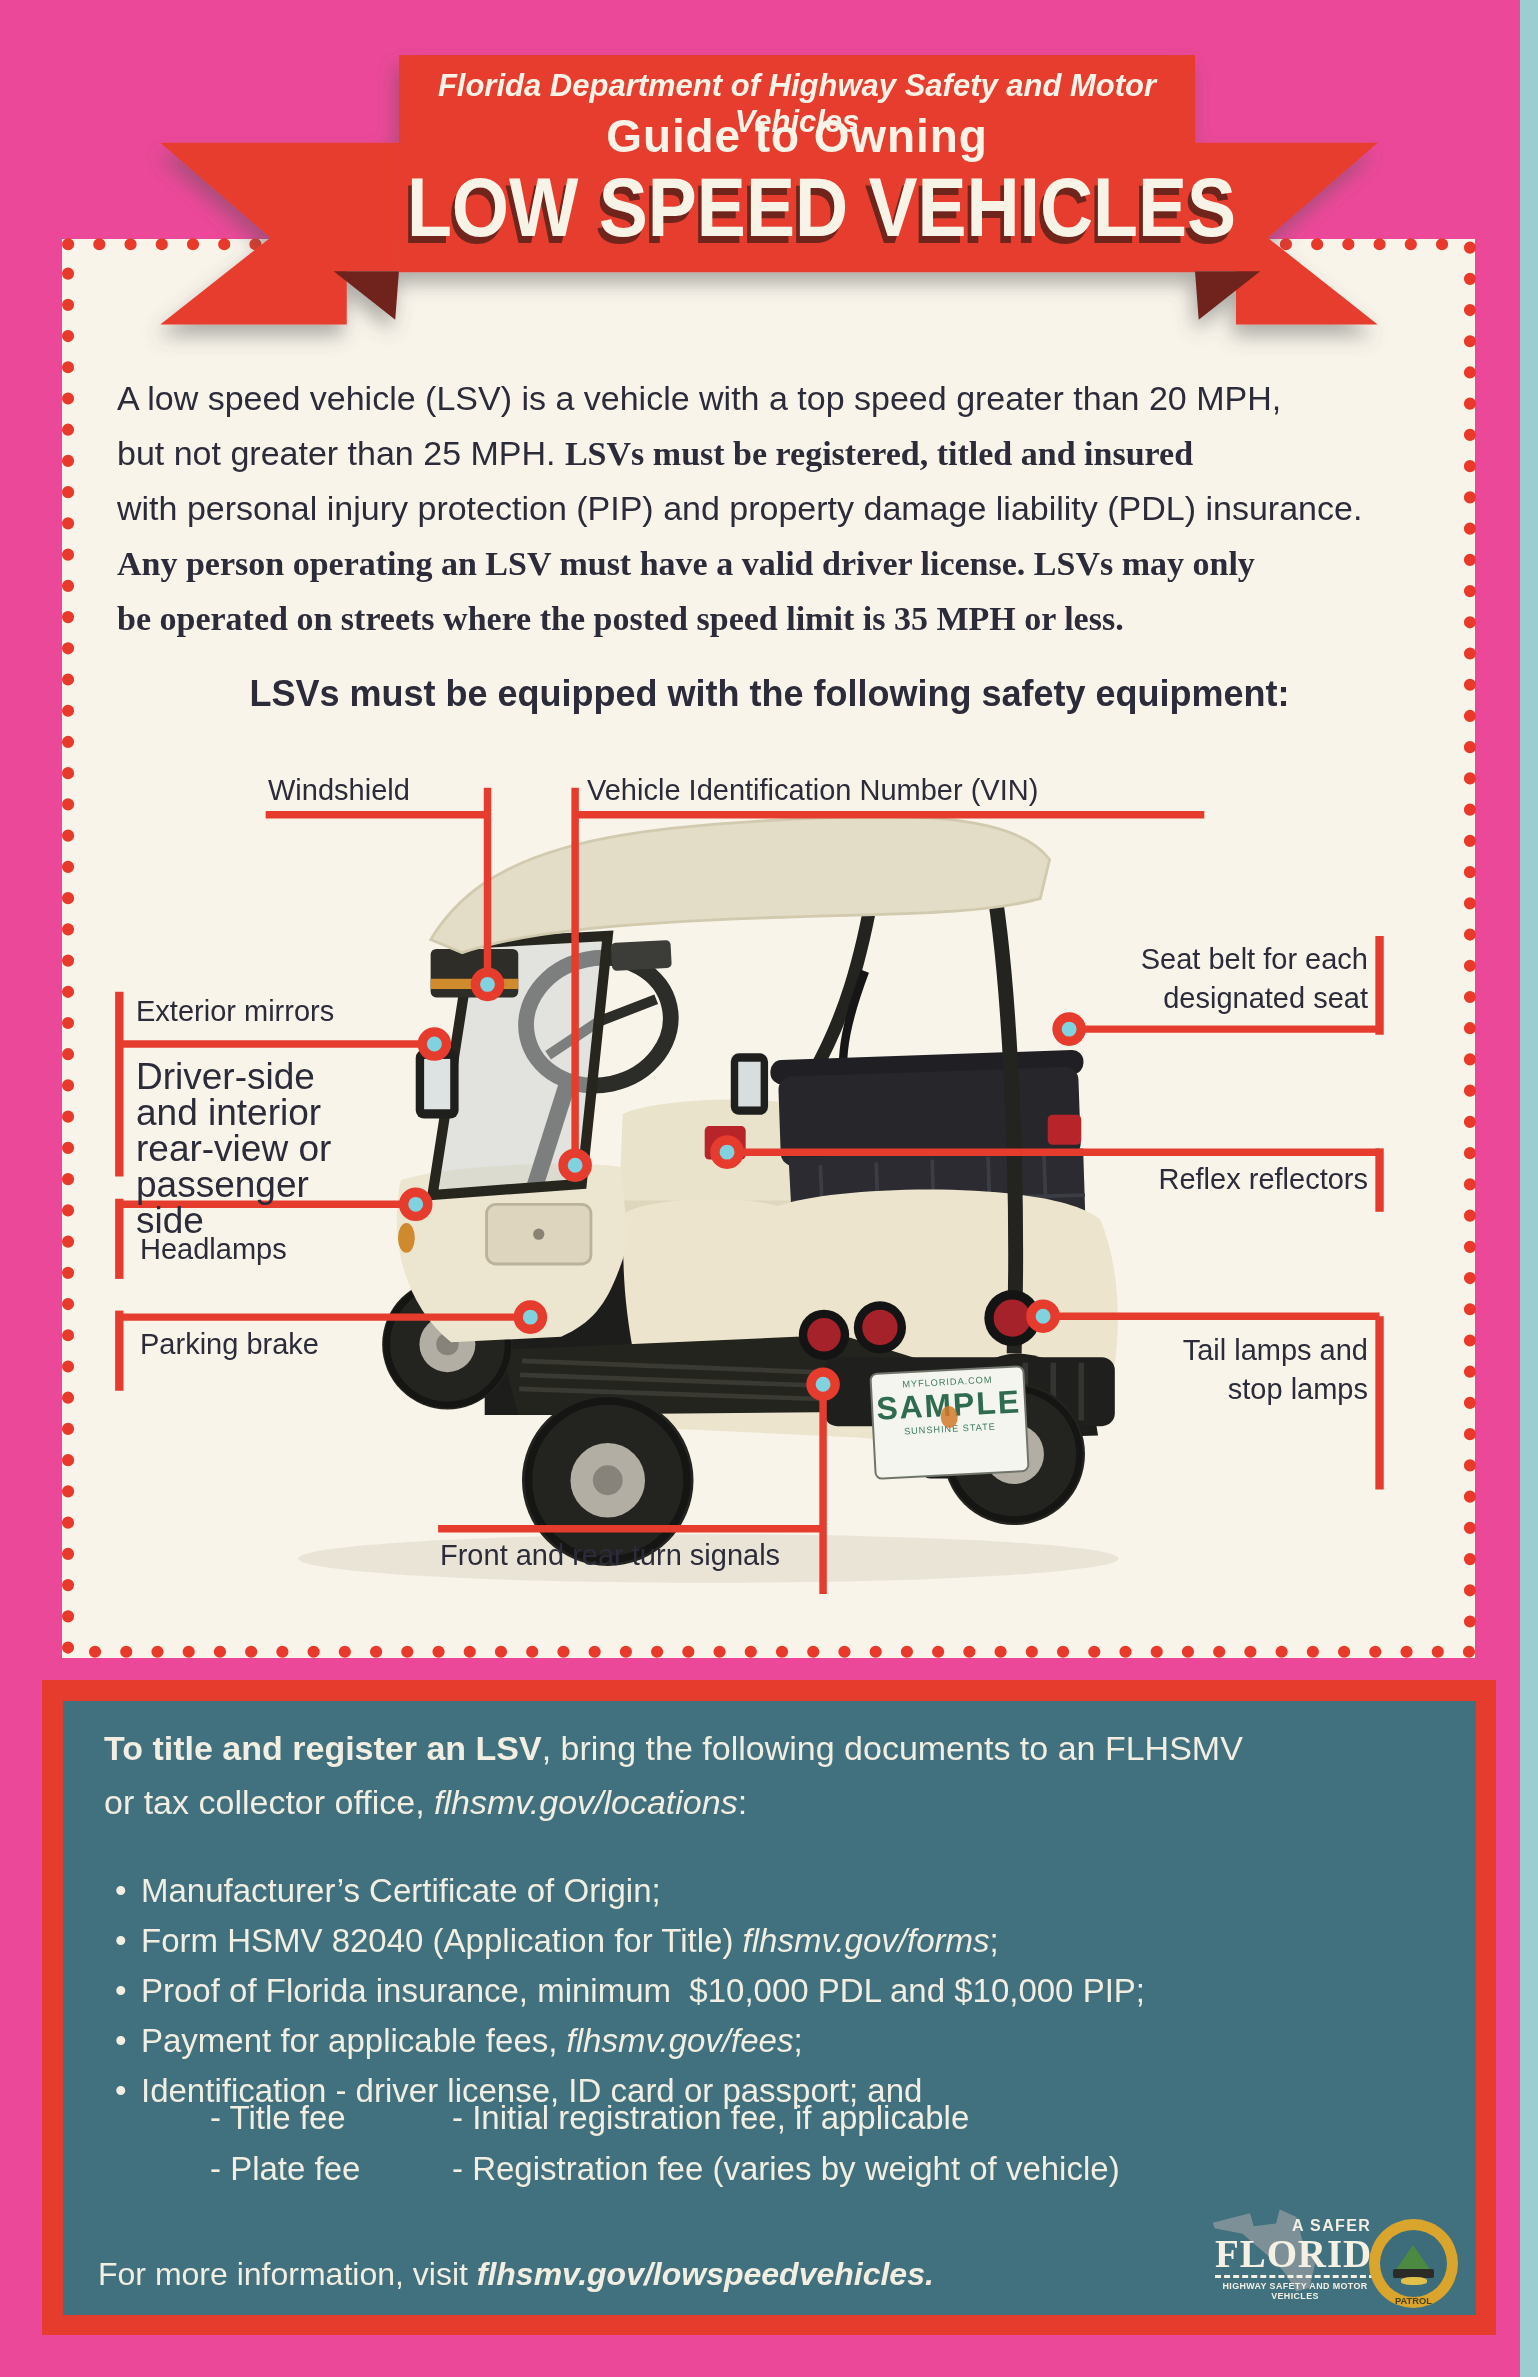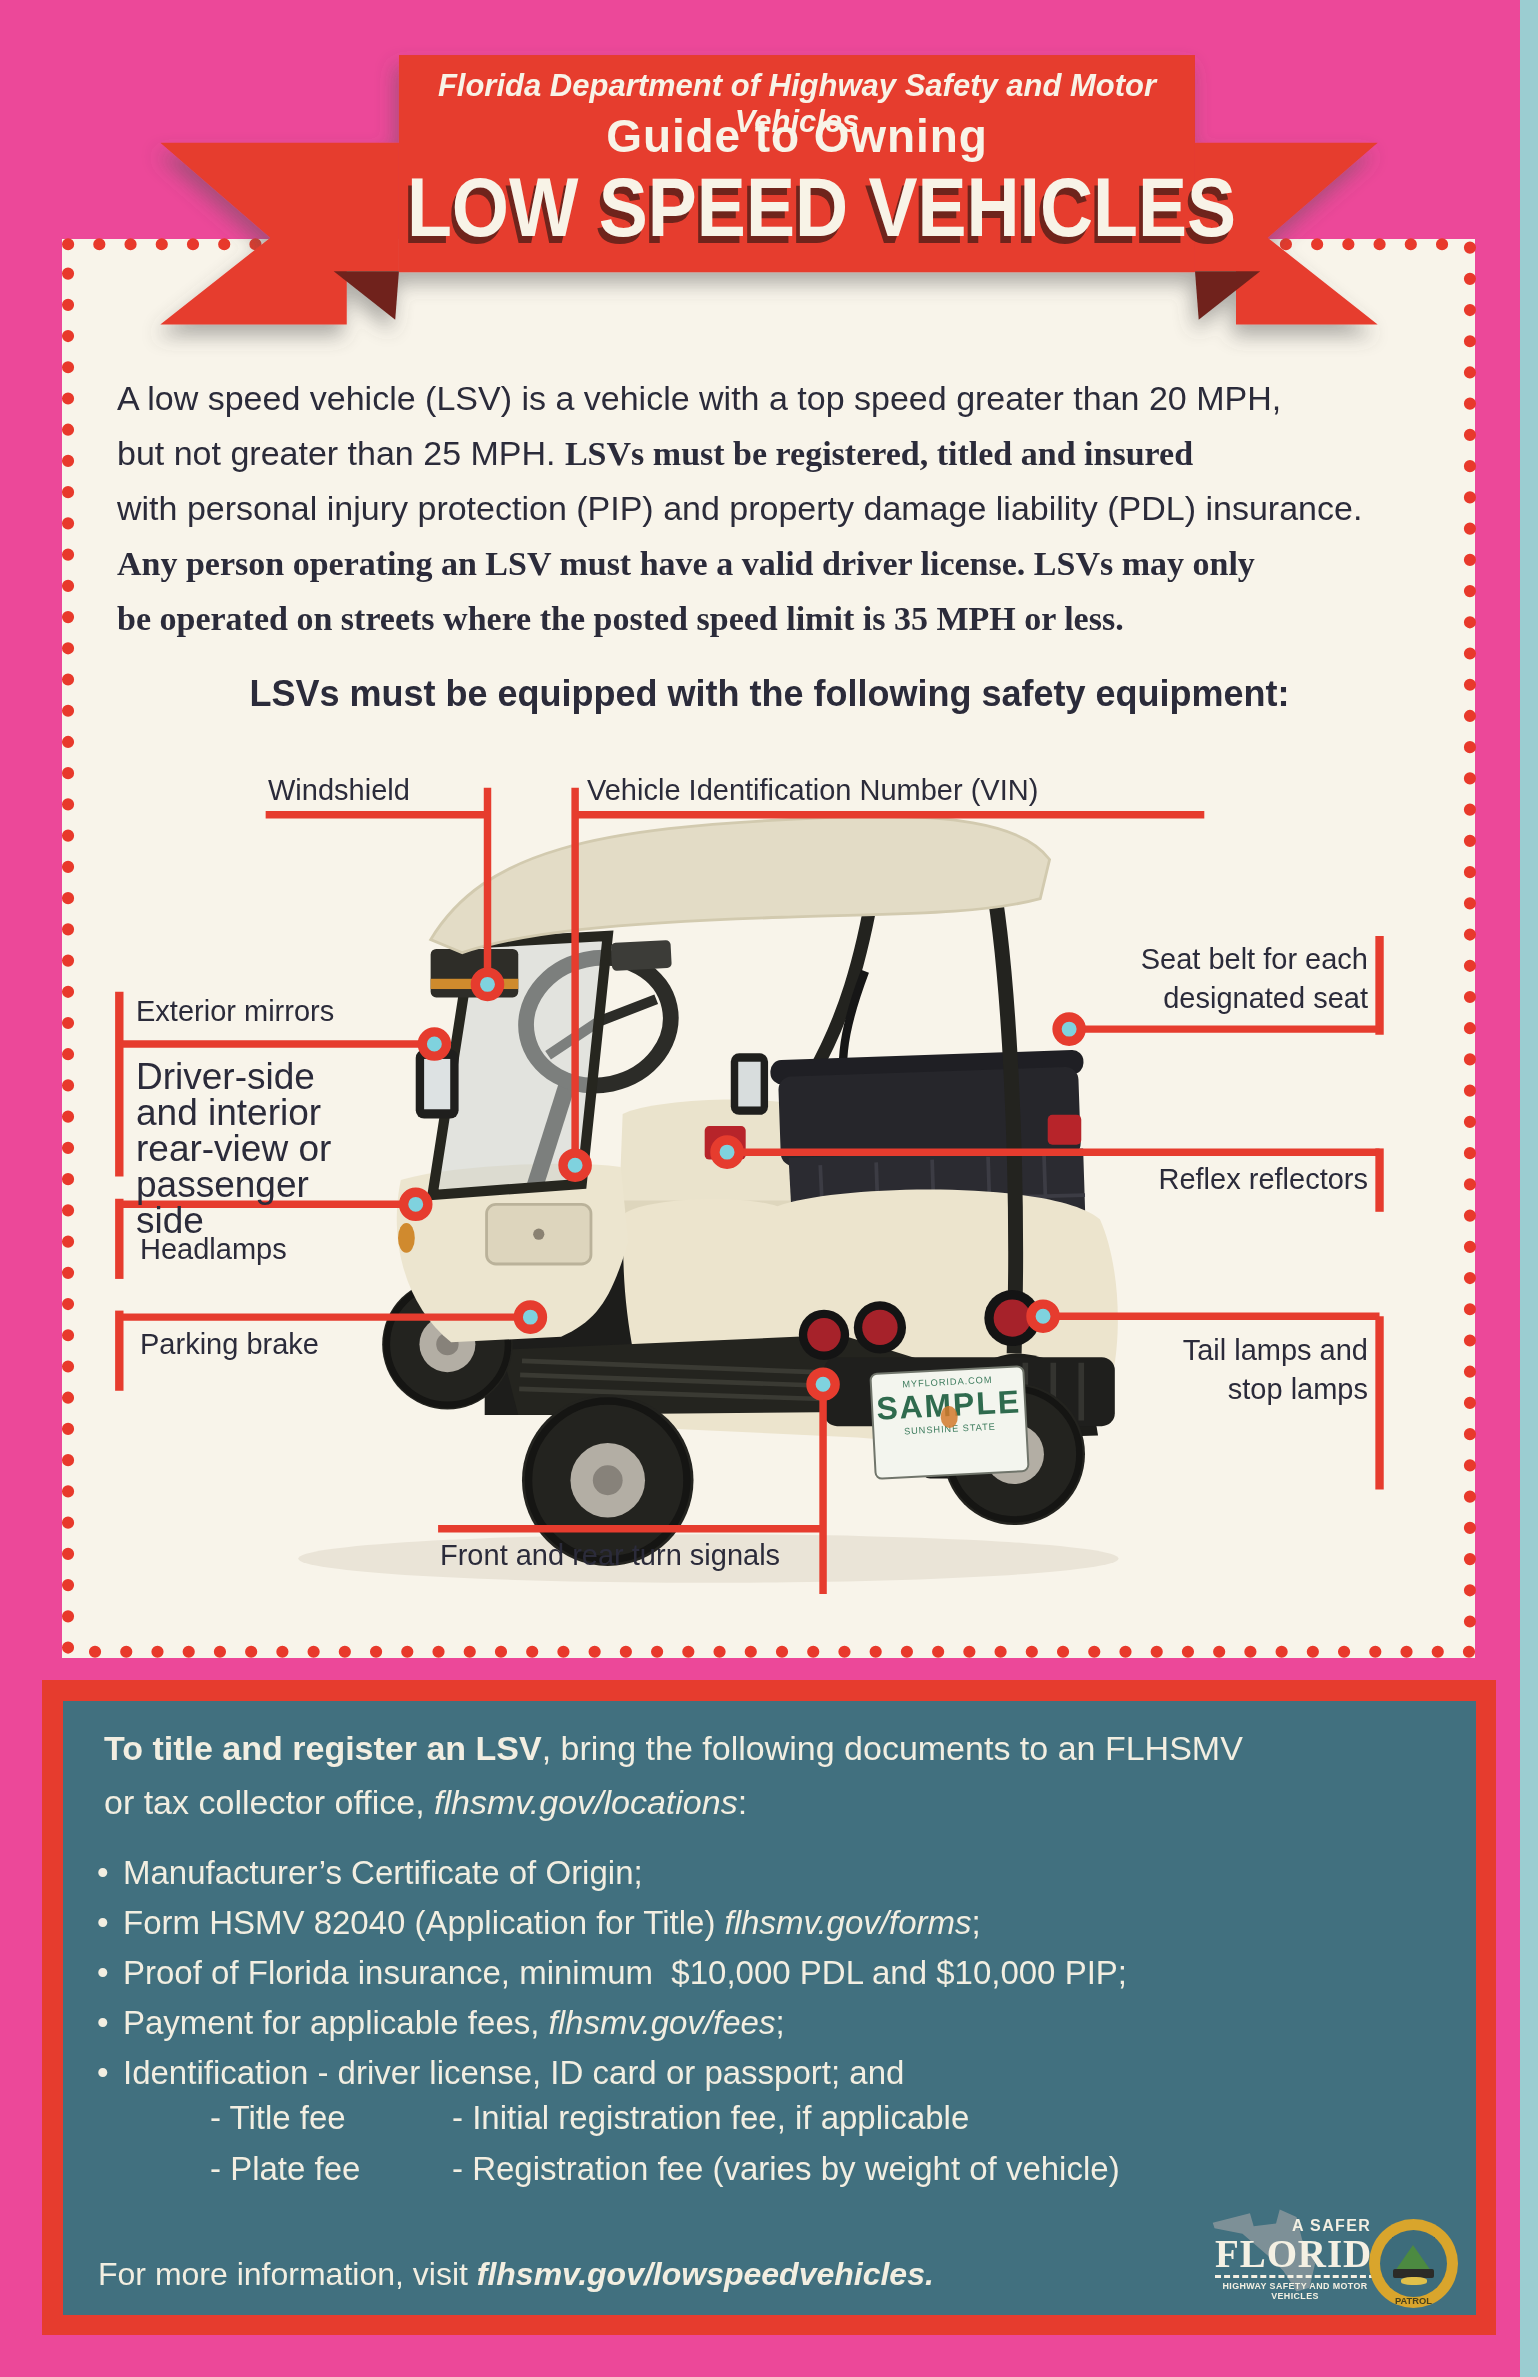--- a/index.html
+++ b/index.html
@@ -44,21 +44,21 @@
   .plate-bottom{font-size:9.3px;letter-spacing:0.9px;color:#3f7d5f;}
   .plate-orange{position:absolute;left:67px;top:35px;width:17px;height:22.4px;background:#d2792c;
                 border-radius:50%;opacity:.85;}
 
   
   .register-box{position:absolute;left:42px;top:1680px;width:1454px;height:655px;background:#e63c2e;}
   .register-inner{position:absolute;left:20.5px;top:20.5px;width:1413px;height:614px;background:#41707f;}
   .reg-intro{position:absolute;left:104px;top:1721px;width:1324px;font-size:34px;line-height:54px;color:#f2eee1;}
   .reg-intro b{font-weight:bold;}
   .reg-bullets{position:absolute;left:97px;top:1848px;width:1324px;font-size:33px;line-height:50px;color:#f2eee1;
-               list-style:none;margin:0;padding:0;}
+               list-style:none;margin:18px;padding:0;}
   .reg-bullets li{height:50px;}
   .bullet-mark{display:inline-block;width:26px;}
   .fees-row{position:absolute;left:0;top:0;width:1538px;font-size:33px;color:#f2eee1;}
   .fees-1{top:2099px;}
   .fees-2{top:2150px;}
   .fees-col1{position:absolute;left:210px;white-space:nowrap;}
   .fees-col2{position:absolute;left:452px;white-space:nowrap;}
   .reg-footer{position:absolute;left:98px;top:2256px;font-size:32px;color:#f2eee1;}
   .reg-footer .link{font-weight:bold;font-style:italic;}
   i.soft{font-style:italic;}

